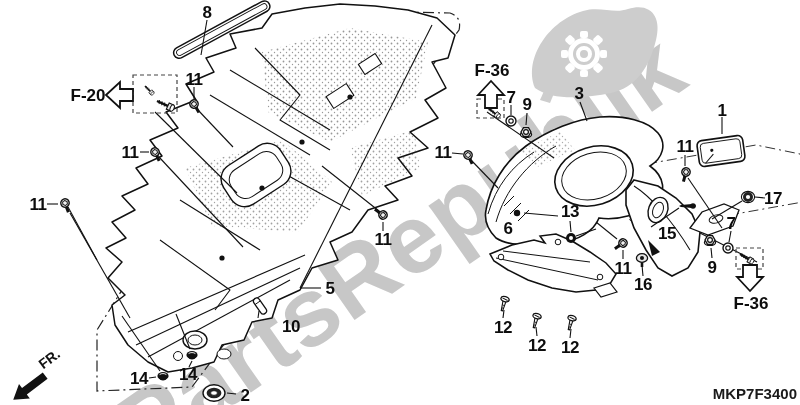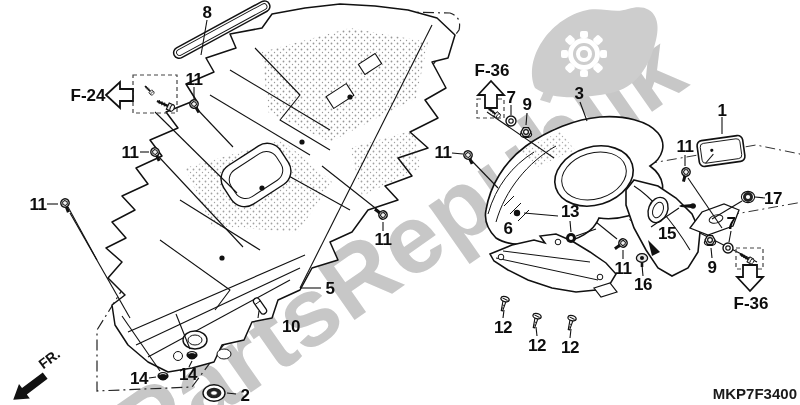--- a/index.html
+++ b/index.html
@@ -334,19 +334,19 @@
       <div class="callout" style="left: 38px; top: 204px;">11</div>
       <div class="callout" style="left: 443px; top: 152px;">11</div>
       <div class="callout" style="left: 685px; top: 146px;">11</div>
       <div class="callout" style="left: 383px; top: 239px;">11</div>
       <div class="callout" style="left: 623px; top: 268px;">11</div>
       <div class="callout" style="left: 503px; top: 327px;">12</div>
       <div class="callout" style="left: 537px; top: 345px;">12</div>
       <div class="callout" style="left: 570px; top: 347px;">12</div>
       <div class="callout" style="left: 139px; top: 378px;">14</div>
       <div class="callout" style="left: 188px; top: 374px;">14</div>
-      <div class="callout ref" style="left: 88px; top: 95px;">F-24</div>
+      <div class="callout ref" style="left: 88px; top: 95px;">F-20</div>
       <div class="callout ref" style="left: 492px; top: 70px;">F-36</div>
       <div class="callout ref" style="left: 751px; top: 303px;">F-36</div>
     </div>
 
   <div class="diagram-code">MKP7F3400</div>
 </div>
 
 </body></html>

